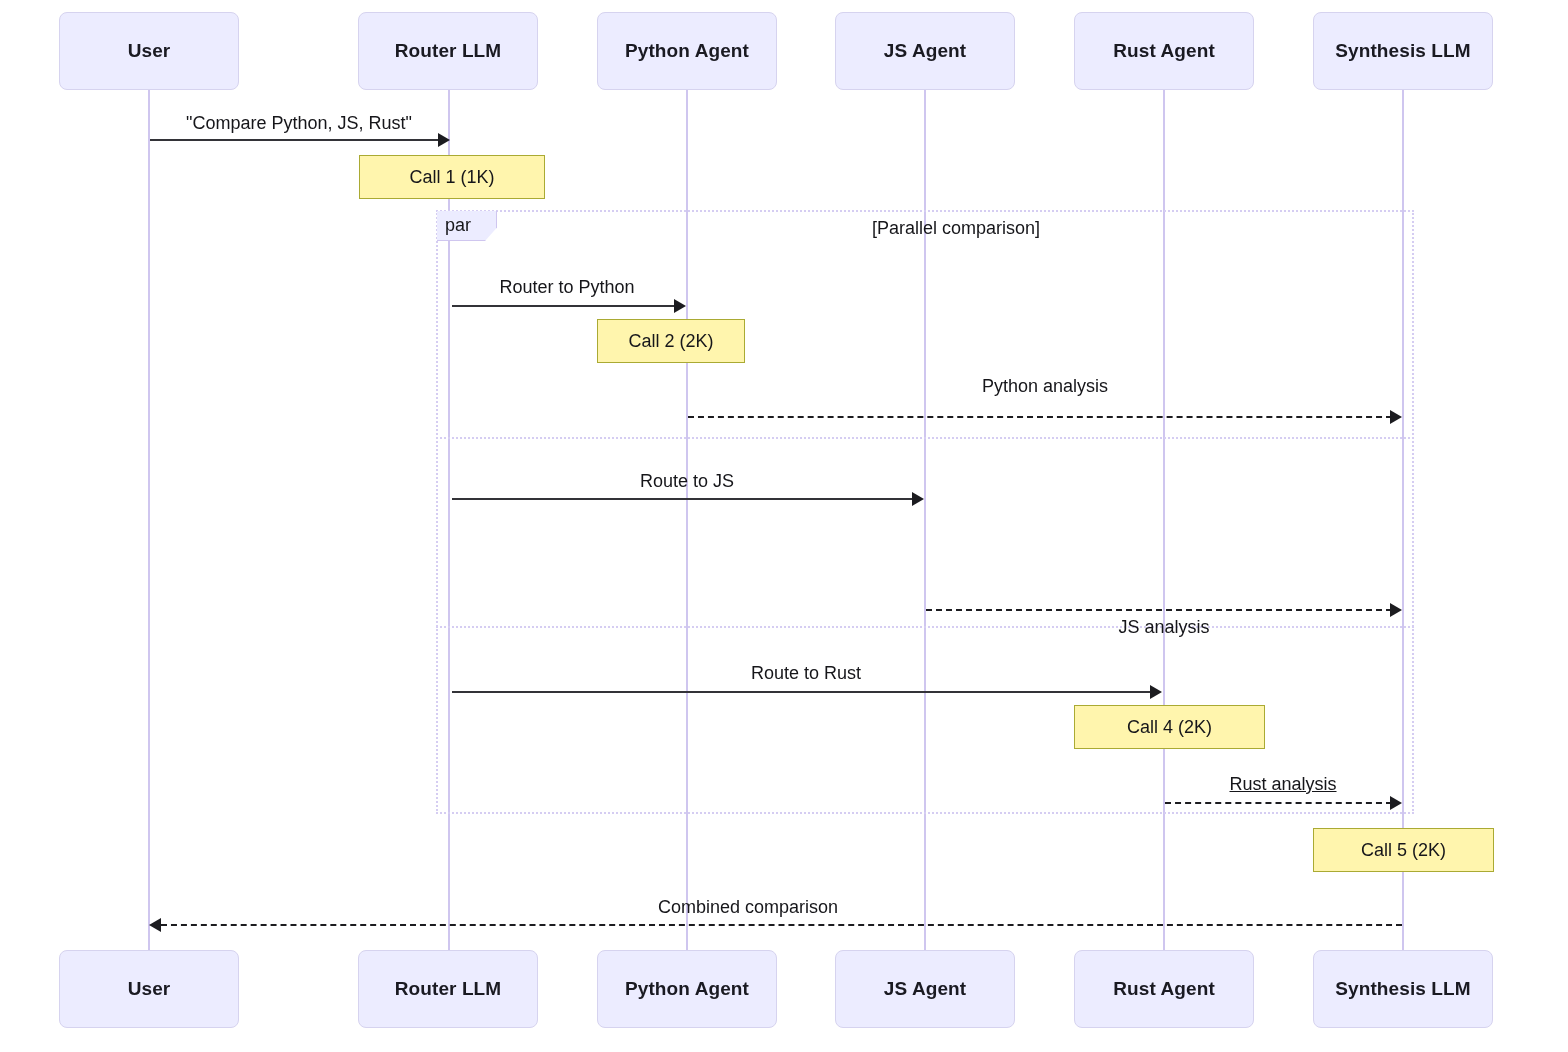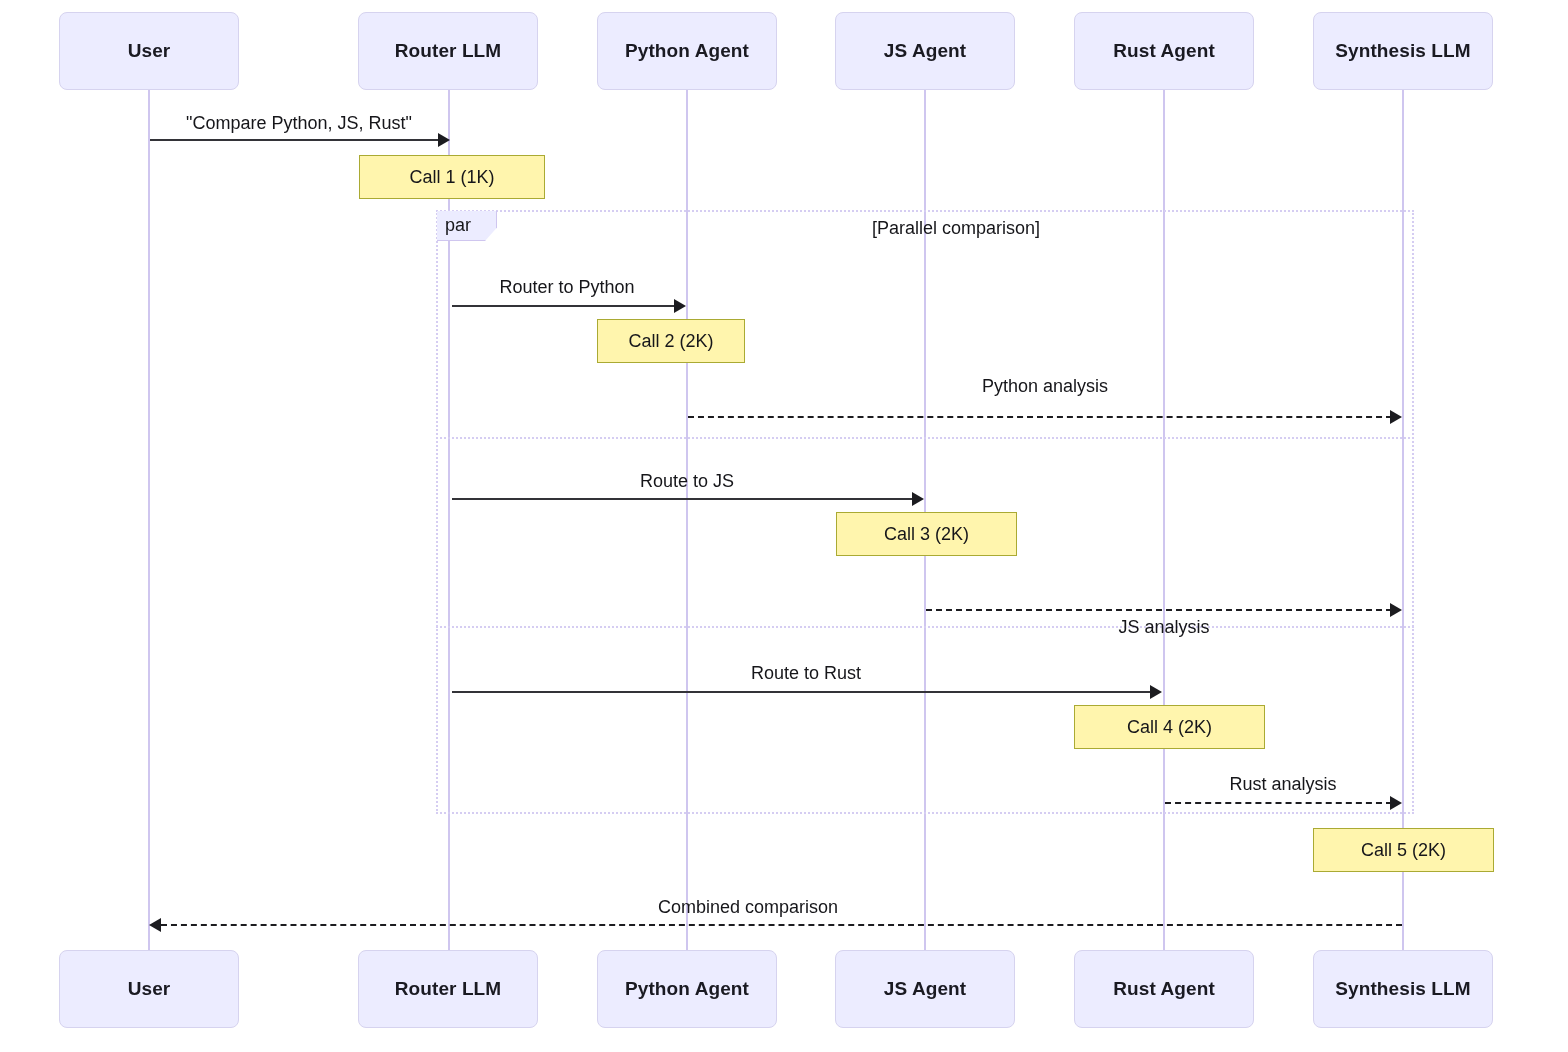--- a/index.html
+++ b/index.html
@@ -186,37 +186,34 @@
   </div>
 
   <div class="msg-label" style="left:1045px; top:376px;">Python analysis</div>
   <div class="msg-line dashed" style="left:688px; top:416px; width:704px;"></div>
   <div class="arrowhead right" style="left:1390px; top:410px;"></div>
 
   <div class="msg-label" style="left:687px; top:471px;">Route to JS</div>
   <div class="msg-line solid" style="left:452px; top:498px; width:462px;"></div>
   <div class="arrowhead right" style="left:912px; top:492px;"></div>
 
-  <div class="note-box" style="left:836px; top:512px; width:181px; height:44px;">
-    <span class="note-label">Call 3 (2K)</span>
-  </div>
 
   <div class="msg-label" style="left:1164px; top:581px;margin-top:36px;">JS analysis</div>
   <div class="msg-line dashed" style="left:926px; top:609px; width:466px;"></div>
   <div class="arrowhead right" style="left:1390px; top:603px;"></div>
 
   <div class="msg-label" style="left:806px; top:663px;">Route to Rust</div>
   <div class="msg-line solid" style="left:452px; top:691px; width:700px;"></div>
   <div class="arrowhead right" style="left:1150px; top:685px;"></div>
 
   <div class="note-box" style="left:1074px; top:705px; width:191px; height:44px;">
     <span class="note-label">Call 4 (2K)</span>
   </div>
 
-  <div class="msg-label" style="left:1283px; top:774px;">Rust analysis</div>
+  <div class="msg-label" style="left:1283px; top:774px;text-decoration:underline;">Rust analysis</div>
   <div class="msg-line dashed" style="left:1165px; top:802px; width:227px;"></div>
   <div class="arrowhead right" style="left:1390px; top:796px;"></div>
 
   <div class="note-box" style="left:1313px; top:828px; width:181px; height:44px;">
     <span class="note-label">Call 5 (2K)</span>
   </div>
 
   <div class="msg-label" style="left:748px; top:897px;">Combined comparison</div>
   <div class="arrowhead left" style="left:149px; top:918px;"></div>
   <div class="msg-line dashed" style="left:161px; top:924px; width:1241px;"></div>

